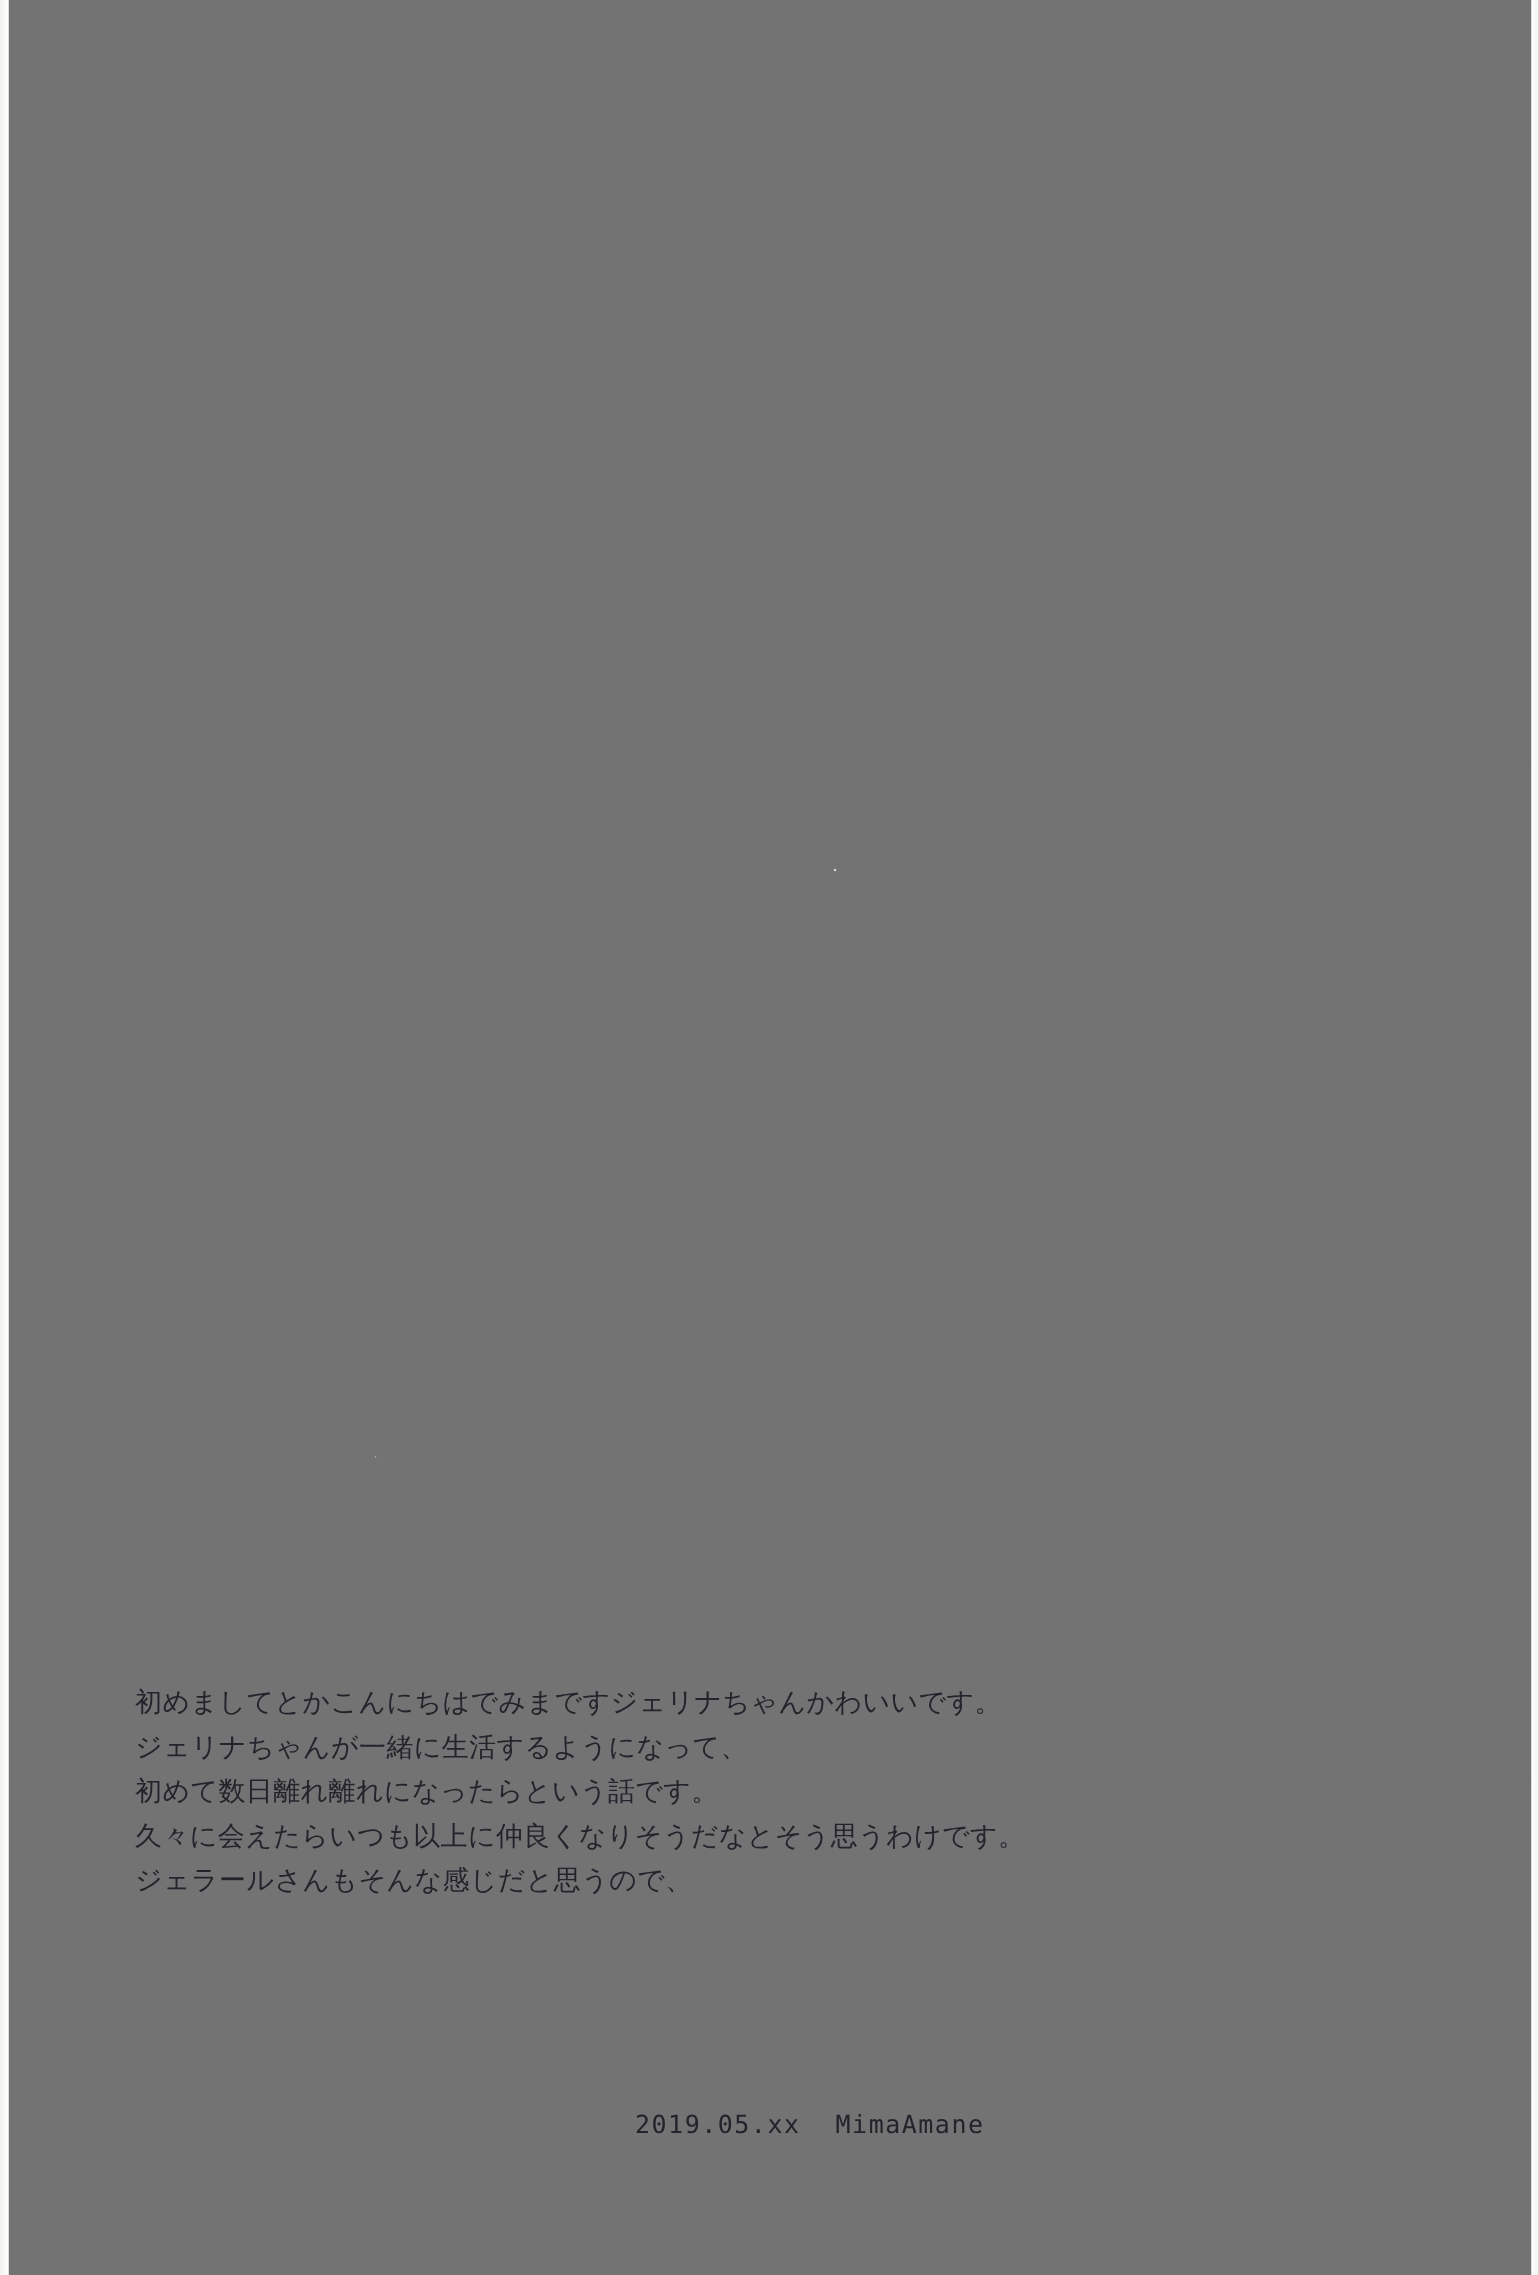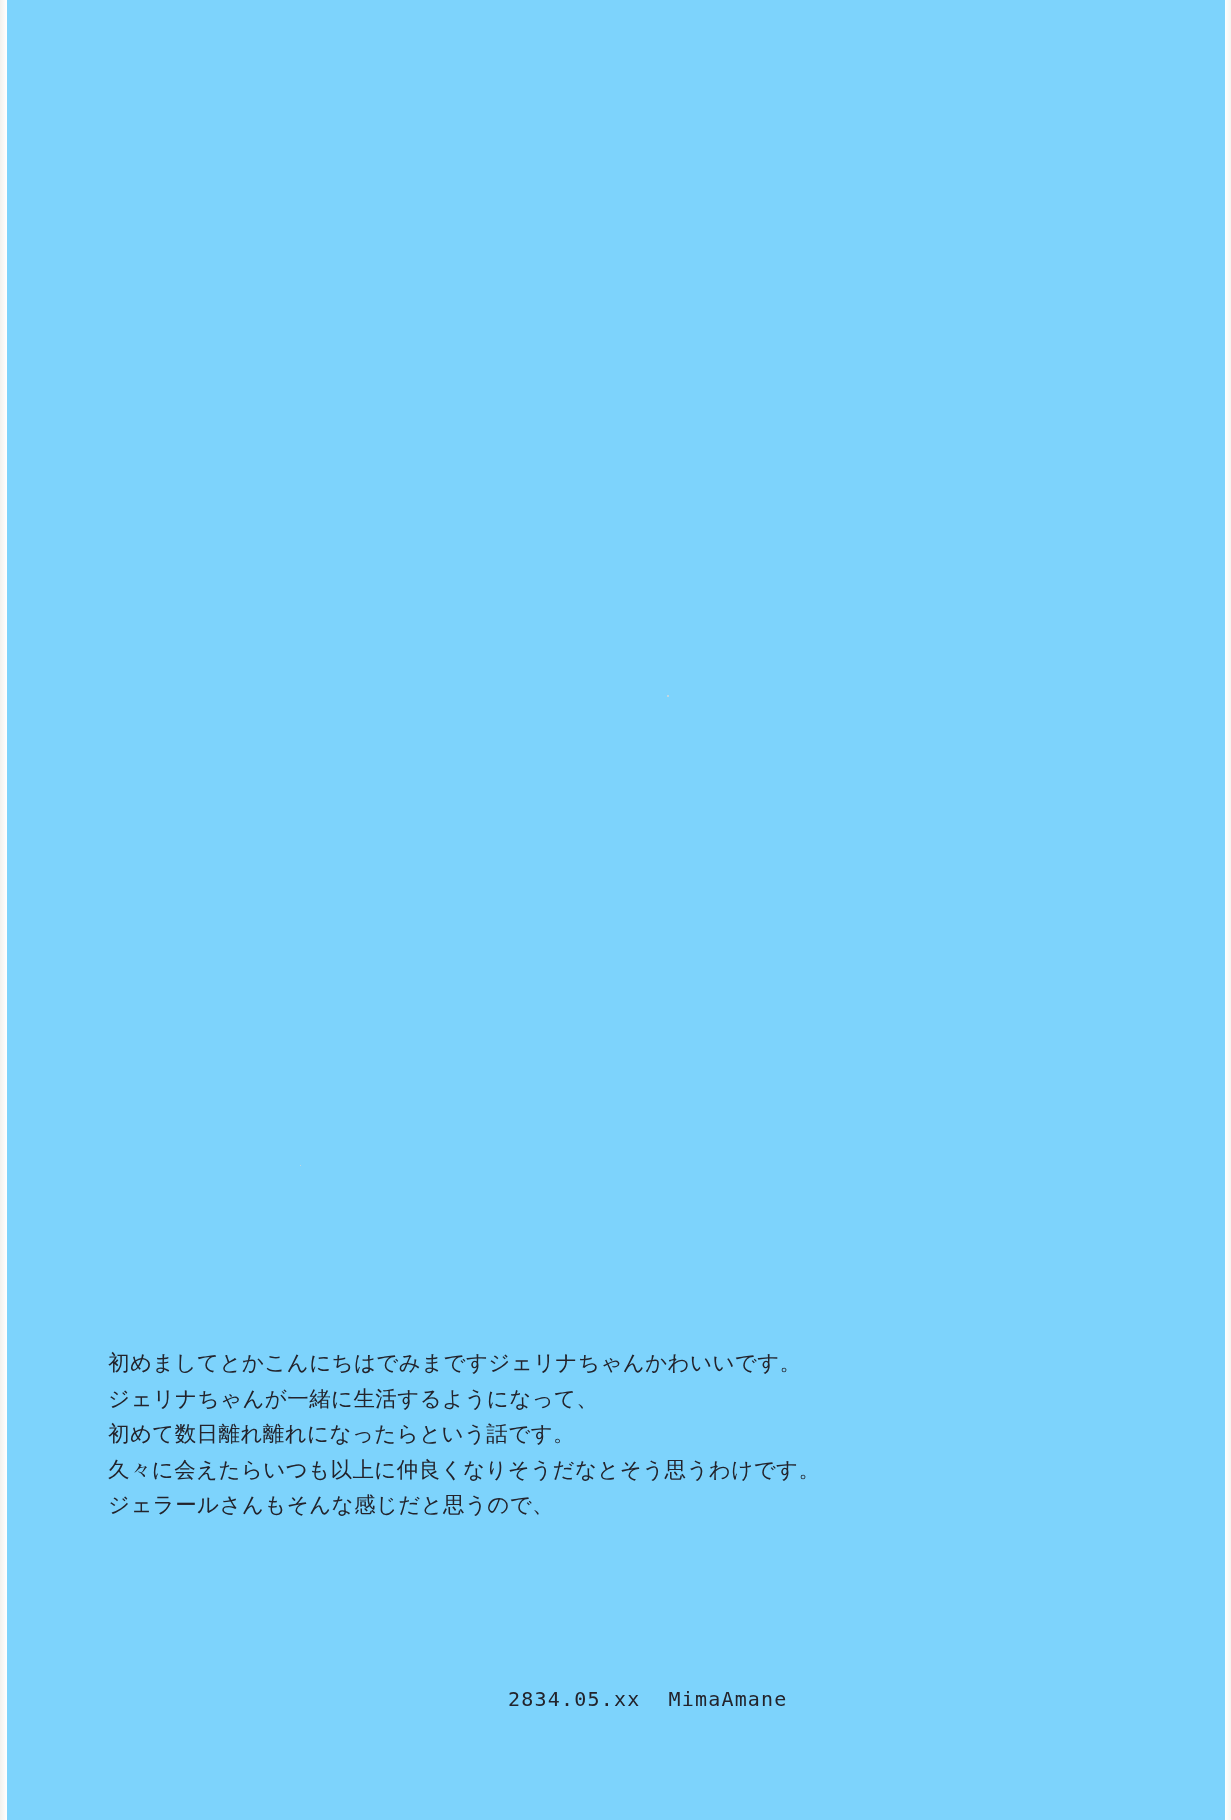--- a/index.html
+++ b/index.html
@@ -12,21 +12,21 @@
     height: 1820px;
     position: relative;
     overflow: hidden;
     font-family: "DejaVu Sans", "Liberation Sans", sans-serif;
     color: #2b2b33;
   }
 
   .page {
     position: absolute;
     inset: 0;
-    background: #7dd3fc;
+    background: #737373;
   }
 
   
   .page-edge-left {
     position: absolute;
     left: 0;
     top: 0;
     width: 7px;
     height: 100%;
     background: linear-gradient(to right, #f2f1ee 0%, #ffffff 100%);
@@ -90,16 +90,16 @@
 
   <div class="afterword">
     <div class="afterword-line">初めましてとかこんにちはでみまですジェリナちゃんかわいいです。</div>
     <div class="afterword-line">ジェリナちゃんが一緒に生活するようになって、</div>
     <div class="afterword-line">初めて数日離れ離れになったらという話です。</div>
     <div class="afterword-line">久々に会えたらいつも以上に仲良くなりそうだなとそう思うわけです。</div>
     <div class="afterword-line">ジェラールさんもそんな感じだと思うので、</div>
   </div>
 
   <div class="signature">
-    <span>2834.05.xx</span>
+    <span>2019.05.xx</span>
     <span>MimaAmane</span>
   </div>
 </div>
 
 </body></html>

